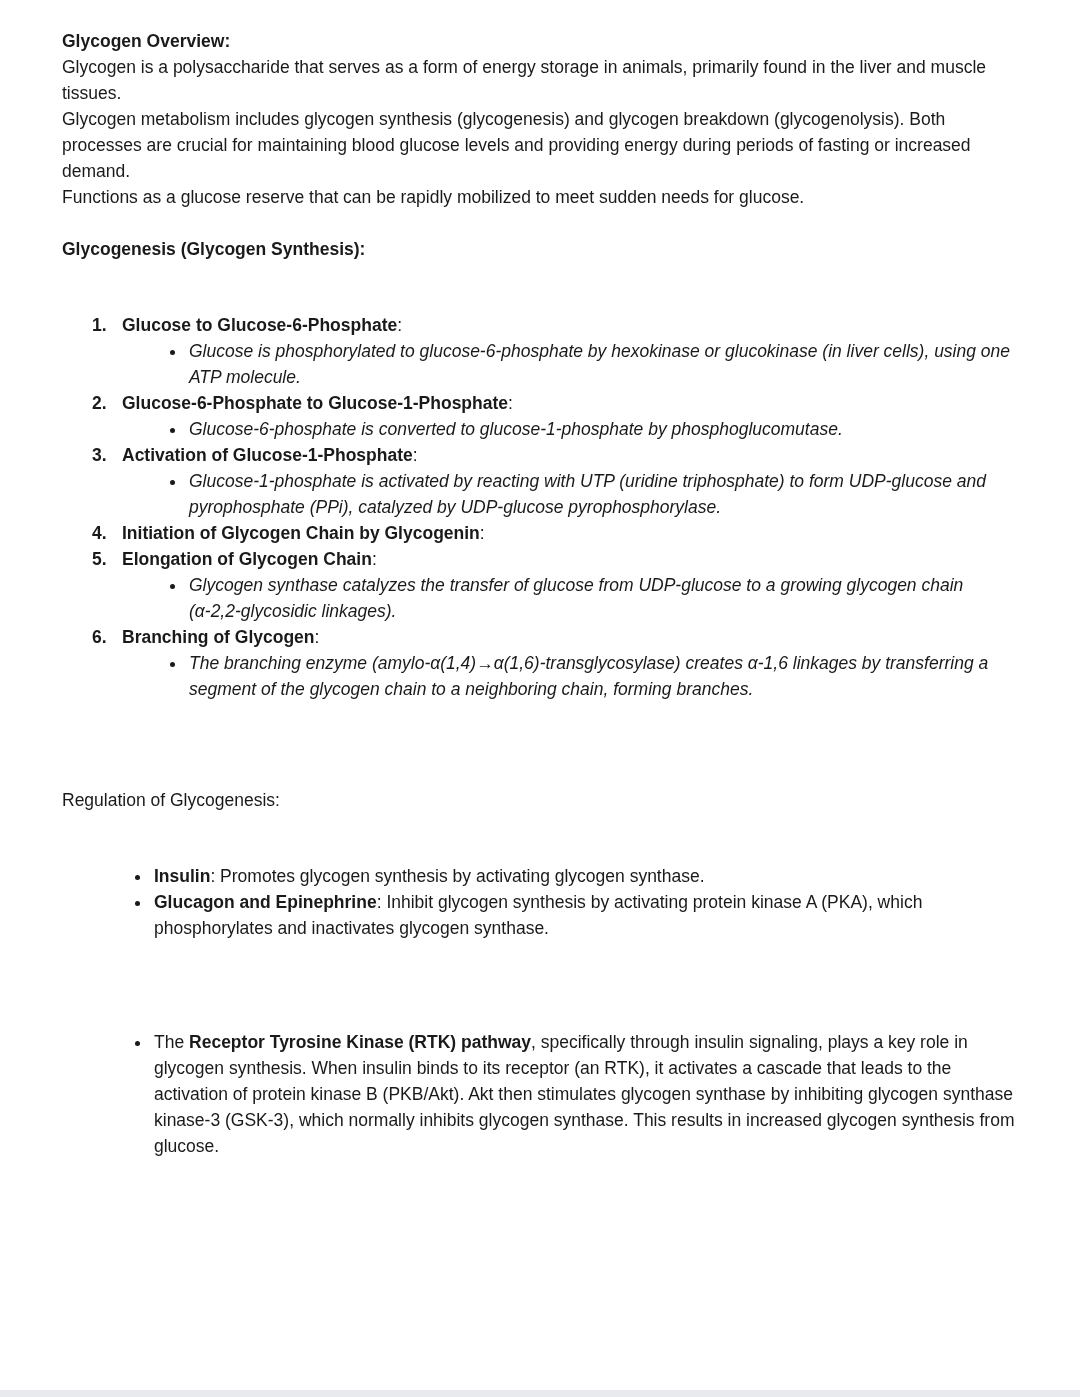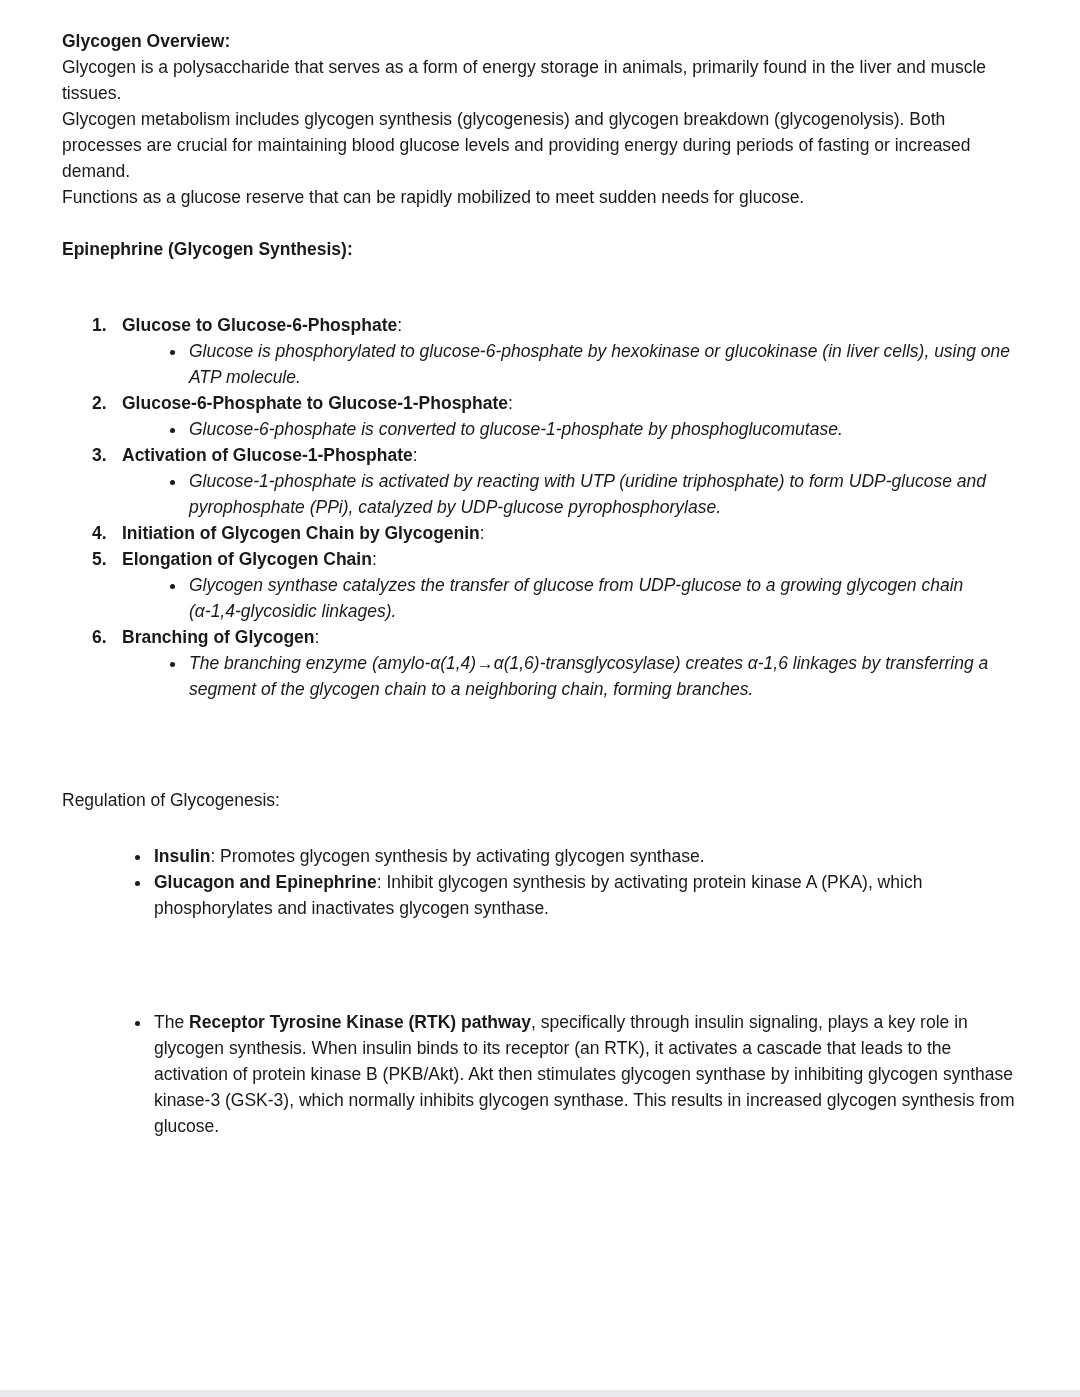--- a/index.html
+++ b/index.html
@@ -42,21 +42,21 @@
     list-style: disc outside;
     padding-left: 65px;
     margin: 0;
     font-style: italic;
   }
   .sub li { padding-left: 2px; }
 
   
   .reg-heading { margin-top: 85px; }
   .reg-list {
-    margin-top: 30px;
+    margin-top: 50px;
     list-style: disc outside;
     padding-left: 90px;
   }
   .reg-list li { padding-left: 2px; }
   .rtk-list {
     margin-top: 88px;
     list-style: disc outside;
     padding-left: 90px;
   }
   .rtk-list li { padding-left: 2px; }
@@ -71,21 +71,21 @@
 </head>
 <body>
 
 <div class="page">
 
   <div class="heading">Glycogen Overview:</div>
   <p class="para">Glycogen is a polysaccharide that serves as a form of energy storage in animals, primarily found in the liver and muscle tissues.</p>
   <p class="para">Glycogen metabolism includes glycogen synthesis (glycogenesis) and glycogen breakdown (glycogenolysis). Both processes are crucial for maintaining blood glucose levels and providing energy during periods of fasting or increased demand.</p>
   <p class="para">Functions as a glucose reserve that can be rapidly mobilized to meet sudden needs for glucose.</p>
 
-  <div class="heading gap-heading">Epinephrine (Glycogen Synthesis):</div>
+  <div class="heading gap-heading">Glycogenesis (Glycogen Synthesis):</div>
 
 
 
   <ol class="steps">
     <li class="step">
       <span class="num b">1.</span>
       <div class="step-body">
         <div><span class="b">Glucose to Glucose-6-Phosphate</span><span>:</span></div>
         <ul class="sub">
           <li>Glucose is phosphorylated to glucose-6-phosphate by hexokinase or glucokinase (in liver cells), using one ATP molecule.</li>
@@ -114,21 +114,21 @@
       <span class="num b">4.</span>
       <div class="step-body">
         <div><span class="b">Initiation of Glycogen Chain by Glycogenin</span><span>:</span></div>
       </div>
     </li>
     <li class="step">
       <span class="num b">5.</span>
       <div class="step-body">
         <div><span class="b">Elongation of Glycogen Chain</span><span>:</span></div>
         <ul class="sub">
-          <li>Glycogen synthase catalyzes the transfer of glucose from UDP-glucose to a growing glycogen chain (α-1,4-glycosidic linkages).</li>
+          <li>Glycogen synthase catalyzes the transfer of glucose from UDP-glucose to a growing glycogen chain (α-2,2-glycosidic linkages).</li>
         </ul>
       </div>
     </li>
     <li class="step">
       <span class="num b">6.</span>
       <div class="step-body">
         <div><span class="b">Branching of Glycogen</span><span>:</span></div>
         <ul class="sub">
           <li>The branching enzyme (amylo-α(1,4)→α(1,6)-transglycosylase) creates α-1,6 linkages by transferring a segment of the glycogen chain to a neighboring chain, forming branches.</li>
         </ul>

